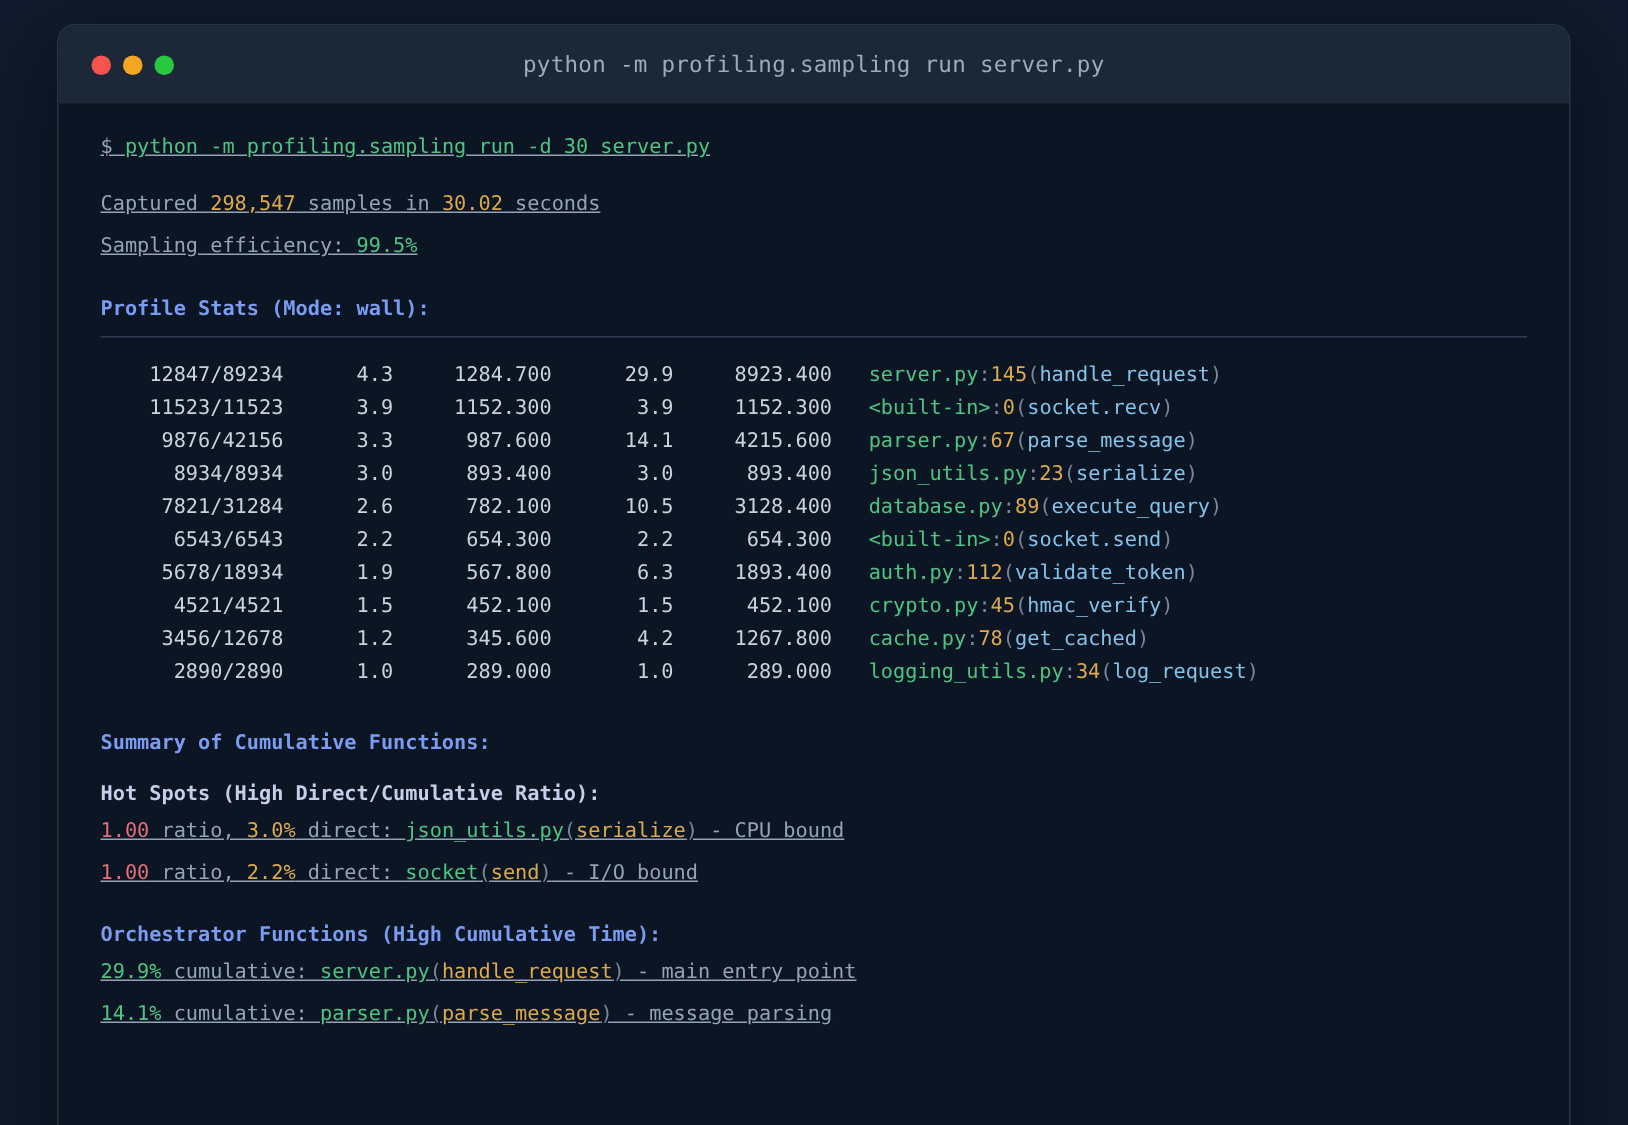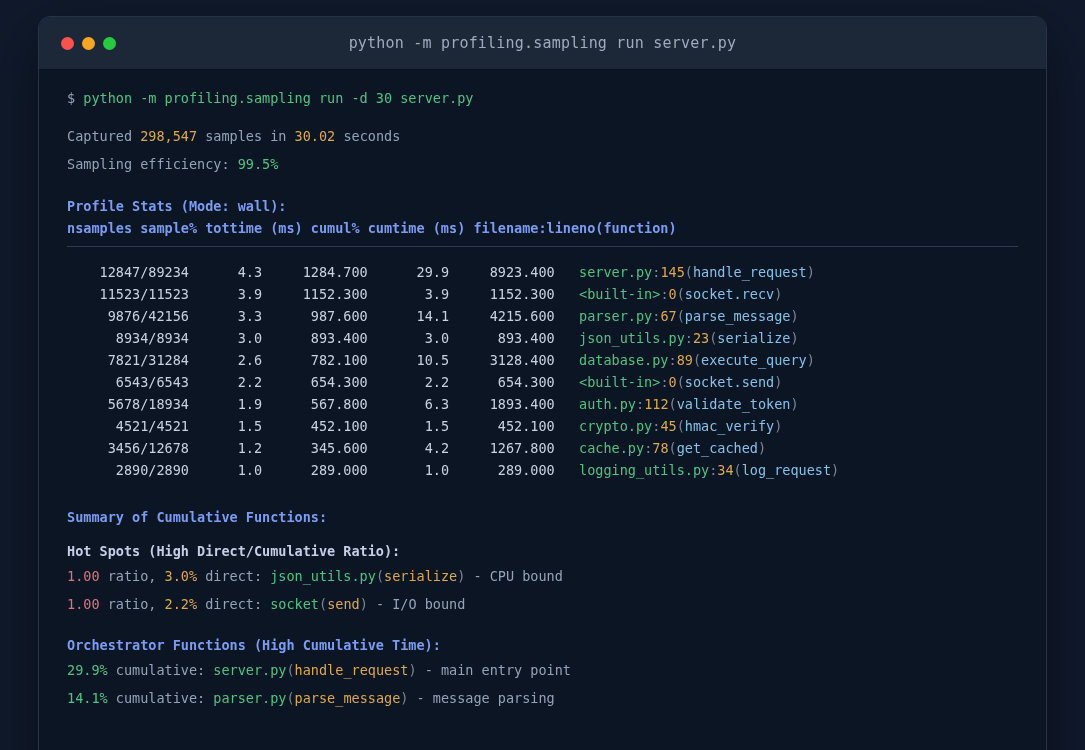--- a/index.html
+++ b/index.html
@@ -19,21 +19,21 @@
     box-sizing:border-box;overflow:hidden;}
   .titlebar{height:52px;background:var(--header_bg);
     border-bottom:1px solid #0a111d;position:relative;
     display:flex;align-items:center;justify-content:center;}
   .dots{position:absolute;left:22px;top:0;height:100%;display:flex;align-items:center;gap:8px;}
   .dot{width:13px;height:13px;border-radius:50%;display:inline-block;cursor:pointer;}
   .dot.red{background:var(--dot_red);} .dot.yellow{background:var(--dot_yellow);} .dot.green{background:var(--dot_green);}
   .title{font-size:15px;color:var(--title_text);letter-spacing:.2px;}
   .term{padding:14px 28px 30px 28px;font-size:13.5px;color:var(--text);}
   .line{white-space:pre;}
-  .prose{line-height:28px;}
+  .prose{line-height:28px;text-decoration:underline;}
   .compact{line-height:22px;}
   .bold{font-weight:bold;}
   .text{color:var(--text);} .bright{color:var(--bright);} .dim{color:var(--dim);}
   .green{color:var(--green);} .yellow{color:var(--yellow);} .blue{color:var(--blue);}
   .cyan{color:var(--cyan);} .red{color:var(--red);} .subtitle{color:var(--subtitle);}
   .stat-first{margin-top:10px;}
   .profile-title{margin-top:17px;}
   .rule{border:none;border-top:1px solid var(--hr);margin:7px 0 14px 0;}
   .summary-title{margin-top:25px;}
   .hotspots-title{margin-top:12px;}
@@ -55,21 +55,20 @@
   <div class="term">
 
     <div class="line prose"><span class="text">$ </span><span class="green">python -m profiling.sampling run -d 30 server.py</span></div>
 
     <div class="line prose stat-first"><span class="text">Captured </span><span class="yellow">298,547</span><span class="text"> samples in </span><span class="yellow">30.02</span><span class="text"> seconds</span></div>
 
 
     <div class="line prose"><span class="text">Sampling efficiency: </span><span class="green">99.5%</span></div>
 
     <div class="line compact bold blue profile-title">Profile Stats (Mode: wall):</div>
-    <div class="line compact bold blue">nsamples sample% tottime (ms) cumul% cumtime (ms) filename:lineno(function)</div>
     <hr class="rule">
 
     <div>
         <div class="line compact"><span class="bright">    12847/89234</span><span class="bright">      4.3</span><span class="bright">     1284.700</span><span class="bright">      29.9</span><span class="bright">     8923.400</span><span class="bright">   </span><span class="green">server.py</span><span class="dim">:</span><span class="yellow">145</span><span class="dim">(</span><span class="cyan">handle_request</span><span class="dim">)</span></div>
         <div class="line compact"><span class="bright">    11523/11523</span><span class="bright">      3.9</span><span class="bright">     1152.300</span><span class="bright">       3.9</span><span class="bright">     1152.300</span><span class="bright">   </span><span class="green">&lt;built-in&gt;</span><span class="dim">:</span><span class="yellow">0</span><span class="dim">(</span><span class="cyan">socket.recv</span><span class="dim">)</span></div>
         <div class="line compact"><span class="bright">     9876/42156</span><span class="bright">      3.3</span><span class="bright">      987.600</span><span class="bright">      14.1</span><span class="bright">     4215.600</span><span class="bright">   </span><span class="green">parser.py</span><span class="dim">:</span><span class="yellow">67</span><span class="dim">(</span><span class="cyan">parse_message</span><span class="dim">)</span></div>
         <div class="line compact"><span class="bright">      8934/8934</span><span class="bright">      3.0</span><span class="bright">      893.400</span><span class="bright">       3.0</span><span class="bright">      893.400</span><span class="bright">   </span><span class="green">json_utils.py</span><span class="dim">:</span><span class="yellow">23</span><span class="dim">(</span><span class="cyan">serialize</span><span class="dim">)</span></div>
         <div class="line compact"><span class="bright">     7821/31284</span><span class="bright">      2.6</span><span class="bright">      782.100</span><span class="bright">      10.5</span><span class="bright">     3128.400</span><span class="bright">   </span><span class="green">database.py</span><span class="dim">:</span><span class="yellow">89</span><span class="dim">(</span><span class="cyan">execute_query</span><span class="dim">)</span></div>
         <div class="line compact"><span class="bright">      6543/6543</span><span class="bright">      2.2</span><span class="bright">      654.300</span><span class="bright">       2.2</span><span class="bright">      654.300</span><span class="bright">   </span><span class="green">&lt;built-in&gt;</span><span class="dim">:</span><span class="yellow">0</span><span class="dim">(</span><span class="cyan">socket.send</span><span class="dim">)</span></div>
         <div class="line compact"><span class="bright">     5678/18934</span><span class="bright">      1.9</span><span class="bright">      567.800</span><span class="bright">       6.3</span><span class="bright">     1893.400</span><span class="bright">   </span><span class="green">auth.py</span><span class="dim">:</span><span class="yellow">112</span><span class="dim">(</span><span class="cyan">validate_token</span><span class="dim">)</span></div>

